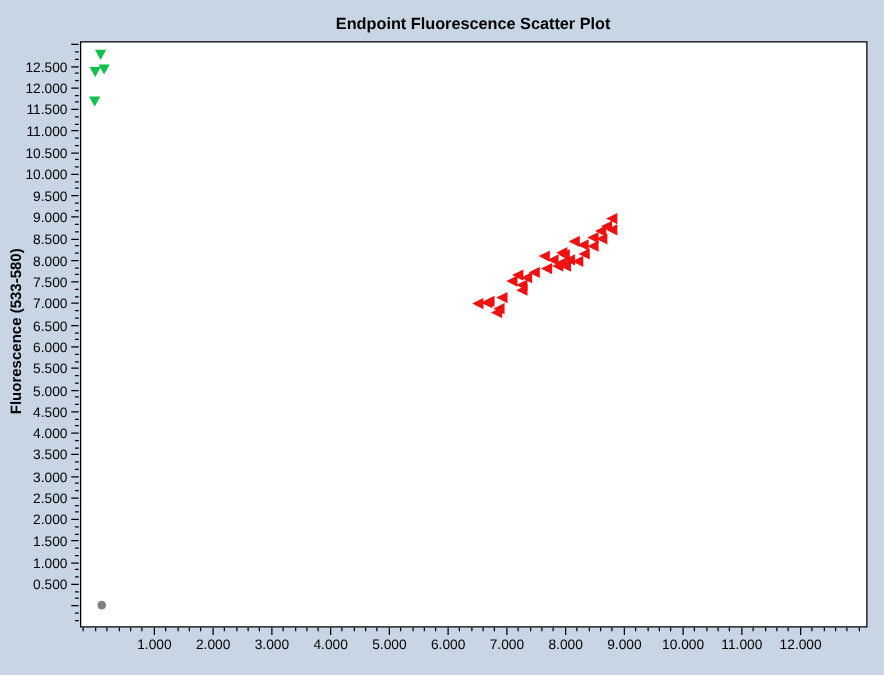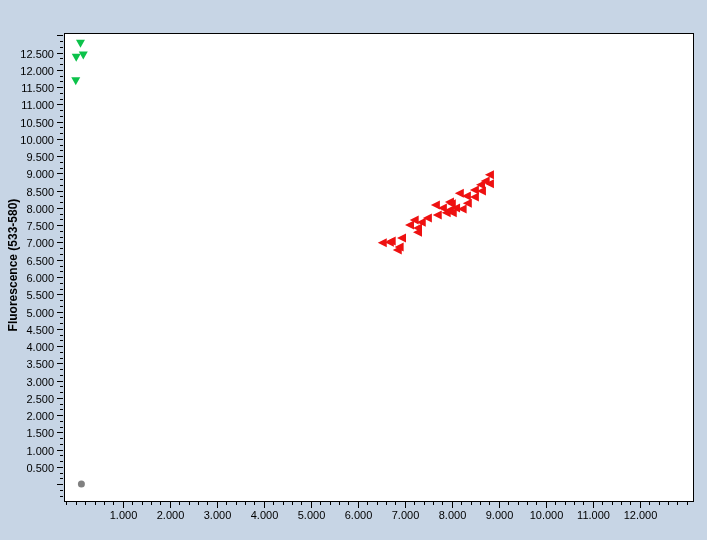--- a/index.html
+++ b/index.html
@@ -25,20 +25,21 @@
     text-align:center;font-size:12px;font-weight:bold;color:#000;
     transform:rotate(-90deg);
   }
   svg{position:absolute;left:0;top:0;}
   svg text{font-family:"Liberation Sans", sans-serif;font-size:11px;fill:#000;}
 </style>
 </head>
 <body>
 
 <div id="chart-window">
+  <div class="chart-title">Endpoint Fluorescence Scatter Plot</div>
   <div class="y-axis-title">Fluorescence (533-580)</div>
   <svg id="plot-svg" width="707" height="540">
       <rect x="64.5" y="33.5" width="629" height="468" fill="#ffffff" stroke="#000000" stroke-width="1"></rect>
       <g stroke="#000000" stroke-width="1">
         <line x1="66.5" y1="502" x2="66.5" y2="505"></line>
         <line x1="76.5" y1="502" x2="76.5" y2="505"></line>
         <line x1="85.5" y1="502" x2="85.5" y2="505"></line>
         <line x1="95.5" y1="502" x2="95.5" y2="505"></line>
         <line x1="104.5" y1="502" x2="104.5" y2="505"></line>
         <line x1="113.5" y1="502" x2="113.5" y2="505"></line>

